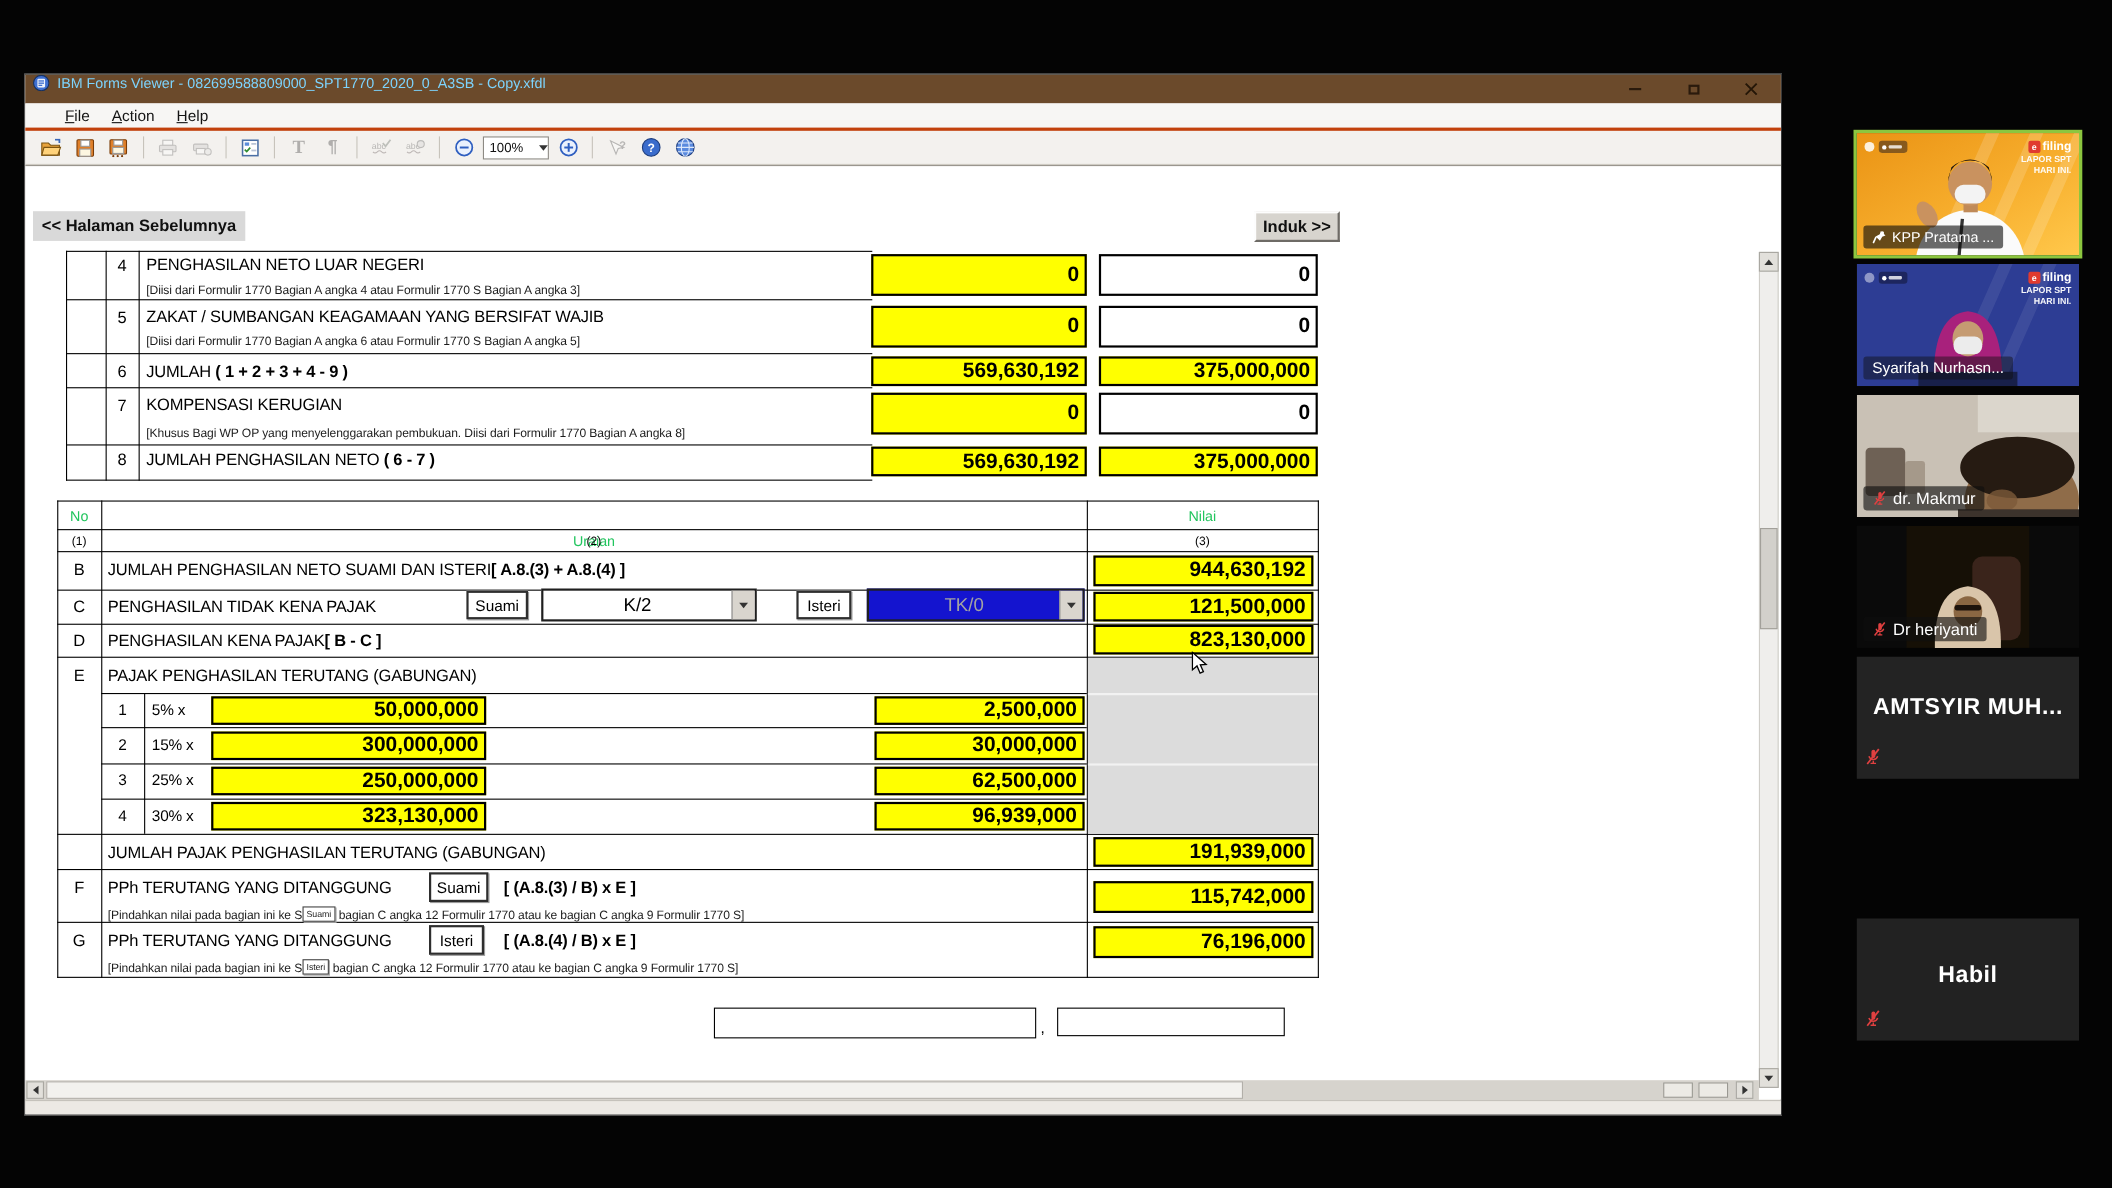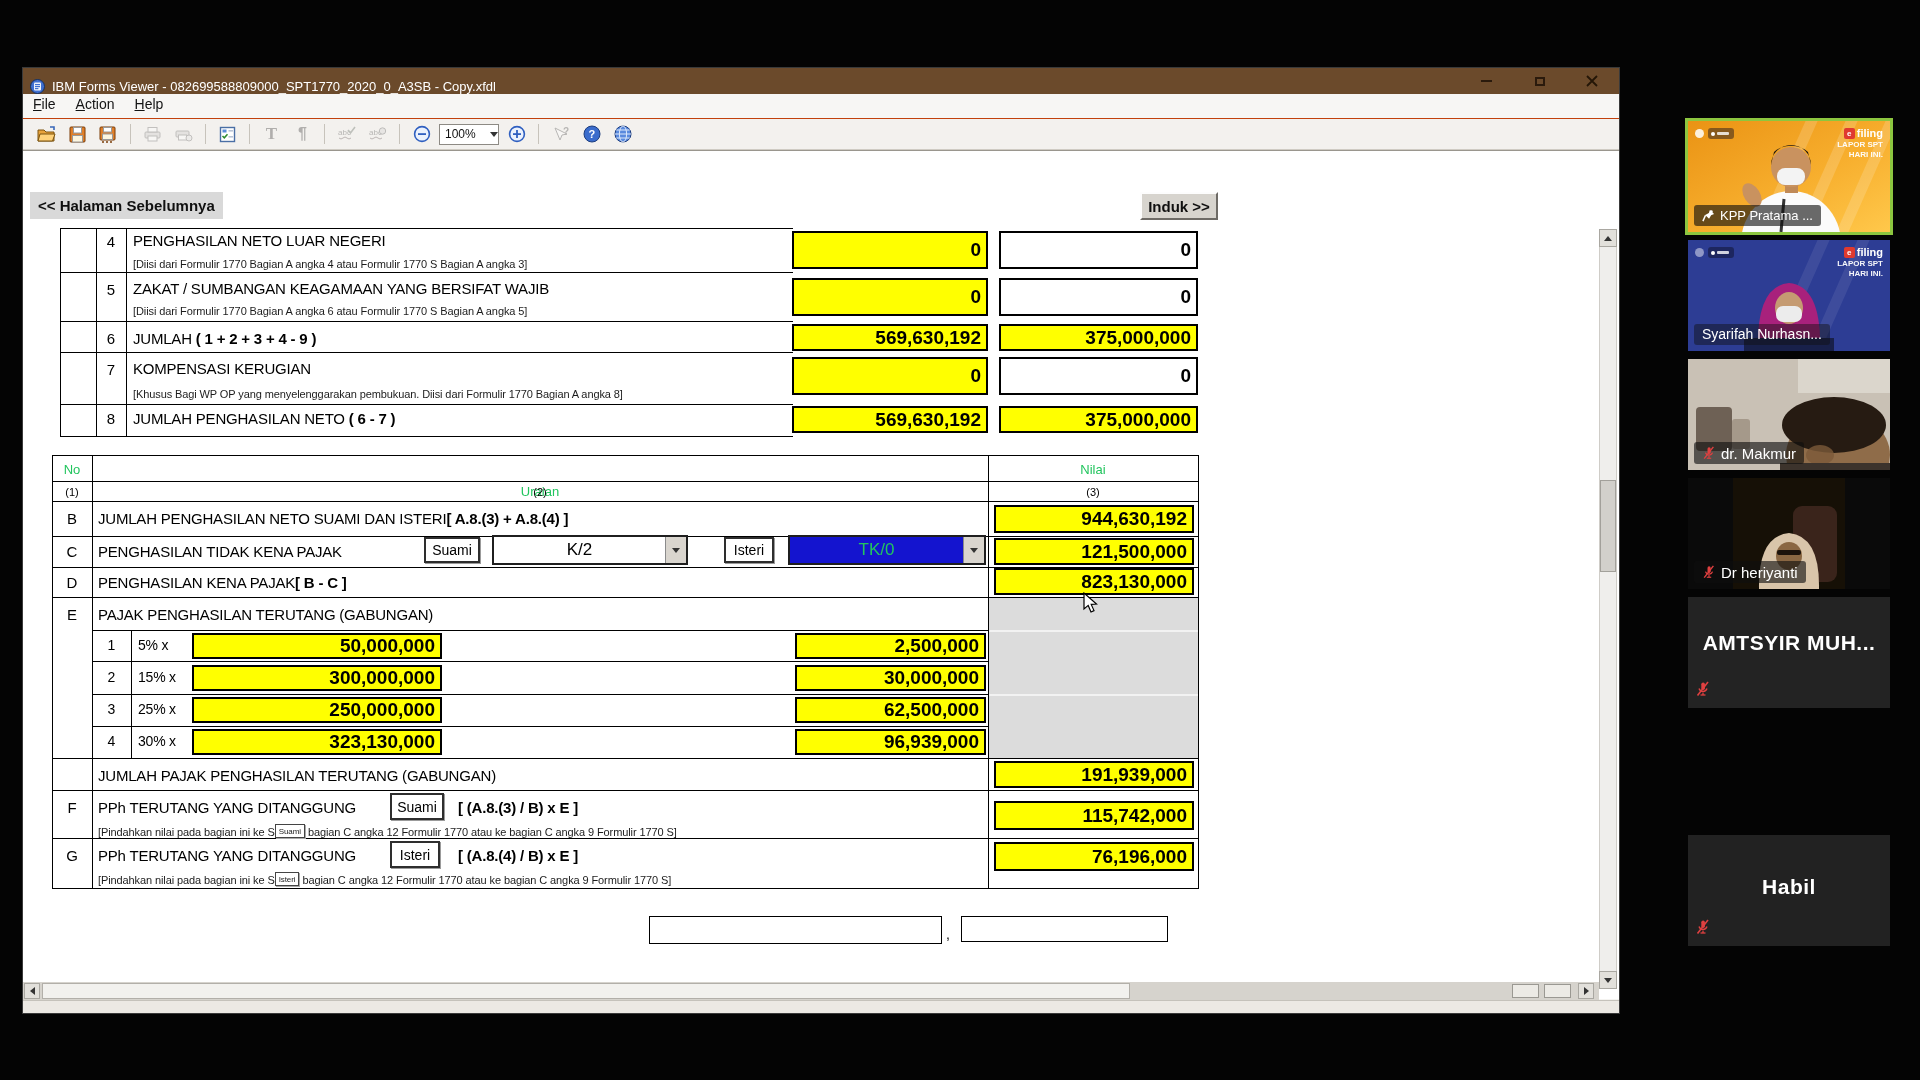--- a/index.html
+++ b/index.html
@@ -2,25 +2,25 @@
 <html><head>
 <meta charset="utf-8">
 <style>
   *{margin:0;padding:0;box-sizing:border-box}
   html,body{width:1920px;height:1080px;background:#000;overflow:hidden;
     font-family:"Liberation Sans",sans-serif}
   #screen{position:relative;width:1920px;height:1080px;background:#040404}
   .abs{position:absolute}
   
   .win{background:#f4f3f0;border:1px solid #3a3a3a}
-  .titlebar{background:#6b4a2b;color:#ffffff;display:flex;align-items:flex-end;gap:7px;
+  .titlebar{background:#6b4a2b;color:#7dd3fc;display:flex;align-items:flex-start;gap:7px;
     font-size:13px;padding-left:7px}
   .wbtn{width:34px;height:22px;display:flex;align-items:center;justify-content:center}
-  .menubar{background:#f7f6f4;border-bottom:1px solid #c2410c;font-size:14px;color:#131313;
-    display:flex;align-items:flex-start;padding-left:0}
+  .menubar{background:#f7f6f4;border-bottom:3px solid #c2410c;font-size:14px;color:#131313;
+    display:flex;align-items:center;padding-left:26px}
   .menu-item{display:inline-block;padding:2px 10px}
   .menu-item::first-letter{text-decoration:underline}
   .toolbar{background:#f3f1ee;border-bottom:1px solid #cfcbc3;display:flex;align-items:center;
     gap:4px;padding-left:10px}
   .tbtn{width:27px;height:24px;display:flex;align-items:center;justify-content:center}
   .tsep{width:1px;height:20px;background:#c7c3bb;margin:0 4px}
   .dim{opacity:.38;filter:grayscale(.9)}
   .zoomcombo{width:60px;height:21px;background:#fff;border:1px solid #8d8a84;display:flex;
     align-items:center;font-size:12px;color:#111;padding-left:5px;gap:4px}
   .tri-d{width:0;height:0;border-left:4px solid transparent;border-right:4px solid transparent;
@@ -341,21 +341,21 @@
   <div class="abs combo" style="left:492px;top:535px;width:196px;height:30px;background:#fff">
     <span class="val">K/2</span>
     <span class="arr">
         <span class="tri-d"></span>
       </span>
   </div>
   <div class="abs whobtn" style="left:724px;top:537px;width:50px;height:26px">
       <span>Isteri</span>
     </div>
   <div class="abs combo" style="left:788px;top:535px;width:198px;height:30px;background:#1414cf">
-    <span class="val" style="color:#22c55e">TK/0</span>
+    <span class="val" style="color:#a3a3a3">TK/0</span>
     <span class="arr">
         <span class="tri-d"></span>
       </span>
   </div>
   <div class="abs cell cy" style="left:994px;top:538px;width:200px;height:27px">
       <span>121,500,000</span>
     </div>
 
   <div class="abs rowno" style="left:52px;top:574px;width:40px">D</div>
   <div class="abs lbl" style="left:98px;top:574px"><span>PENGHASILAN KENA PAJAK</span><span class="bold">[ B - C ]</span></div>

